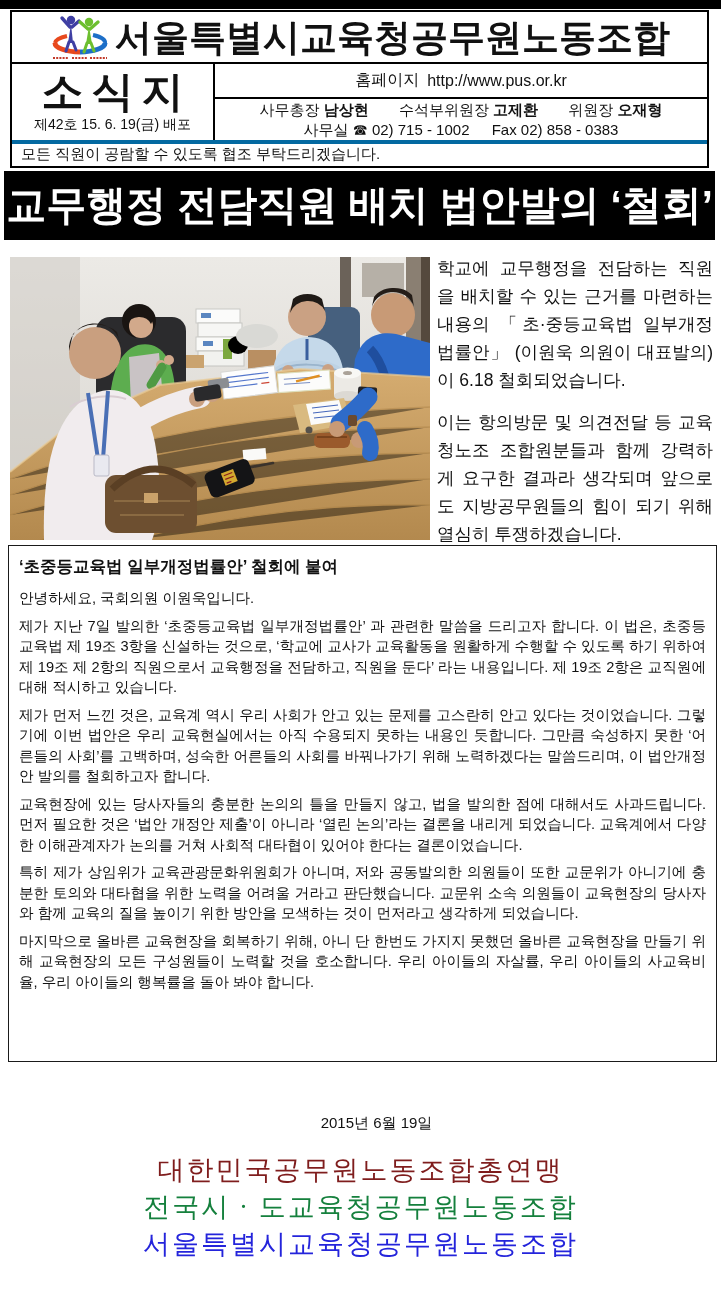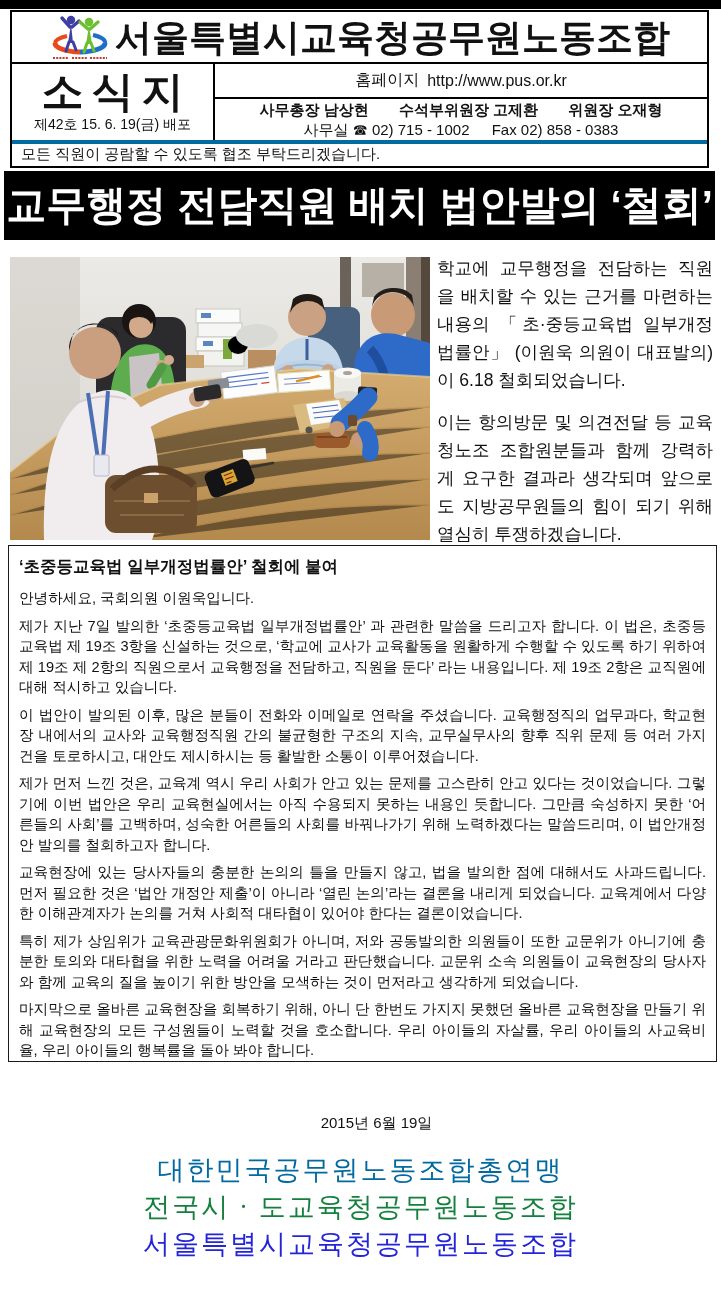--- a/index.html
+++ b/index.html
@@ -19,21 +19,21 @@
   .hb-row2{position:absolute;left:0;top:52px;right:0;height:76px;border-bottom:4px solid #0369a1;display:flex;}
   .cell-left{width:203px;border-right:2px solid #000;box-sizing:border-box;
     display:flex;flex-direction:column;align-items:center;justify-content:center;}
   .news-title{font-size:42px;font-weight:bold;letter-spacing:8px;padding-left:8px;line-height:1.05;}
   .issue-info{font-size:14px;margin-top:2px;white-space:nowrap;}
   .cell-right{flex:1;display:flex;flex-direction:column;}
   .sub-a{height:33px;border-bottom:2px solid #000;display:flex;align-items:center;justify-content:center;
     font-size:16px;gap:8px;}
   .sub-b{flex:1;display:flex;flex-direction:column;align-items:center;justify-content:center;
     font-size:15px;line-height:20px;}
-  .officials span.t{font-weight:bold;text-align:right;}
+  .officials span.t{font-weight:normal;text-align:right;}
   .officials b{font-weight:bold;}
   .officials .gap{display:inline-block;width:26px;}
   .officeline .gap{display:inline-block;width:18px;}
   .hb-row3{position:absolute;left:0;top:130px;right:0;bottom:0;display:flex;align-items:center;
     font-size:15px;padding-left:9px;}
   
   .banner{position:absolute;left:4px;top:171px;width:711px;height:69px;background:#000;
     display:flex;align-items:center;justify-content:center;}
   .banner-text{color:#fff;font-size:40px;font-weight:bold;white-space:nowrap;letter-spacing:0px;
     transform:scaleY(1.02);}
@@ -259,28 +259,27 @@
 
   <div class="article-text">
     <p>학교에 교무행정을 전담하는 직원을 배치할 수 있는 근거를 마련하는 내용의 「초·중등교육법 일부개정법률안」 (이원욱 의원이 대표발의)이 6.18 철회되었습니다.</p>
     <p>이는 항의방문 및 의견전달 등 교육청노조 조합원분들과 함께 강력하게 요구한 결과라 생각되며 앞으로도 지방공무원들의 힘이 되기 위해 열심히 투쟁하겠습니다.</p>
   </div>
 
   <div class="letter-box">
     <div class="letter-title">‘초중등교육법 일부개정법률안’ 철회에 붙여</div>
     <p>안녕하세요, 국회의원 이원욱입니다.</p>
     <p>제가 지난 7일 발의한 ‘초중등교육법 일부개정법률안’ 과 관련한 말씀을 드리고자 합니다. 이 법은, 초중등교육법 제 19조 3항을 신설하는 것으로, ‘학교에 교사가 교육활동을 원활하게 수행할 수 있도록 하기 위하여 제 19조 제 2항의 직원으로서 교육행정을 전담하고, 직원을 둔다’ 라는 내용입니다. 제 19조 2항은 교직원에 대해 적시하고 있습니다.</p>
-    <p>이 법안이 발의된 이후, 많은 분들이 전화와 이메일로 연락을 주셨습니다. 교육행정직의 업무과다, 학교현장 내에서의 교사와 교육행정직원 간의 불균형한 구조의 지속, 교무실무사의 향후 직위 문제 등 여러 가지 건을 토로하시고, 대안도 제시하시는 등 활발한 소통이 이루어졌습니다.</p>
     <p>제가 먼저 느낀 것은, 교육계 역시 우리 사회가 안고 있는 문제를 고스란히 안고 있다는 것이었습니다. 그렇기에 이번 법안은 우리 교육현실에서는 아직 수용되지 못하는 내용인 듯합니다. 그만큼 숙성하지 못한 ‘어른들의 사회’를 고백하며, 성숙한 어른들의 사회를 바꿔나가기 위해 노력하겠다는 말씀드리며, 이 법안개정안 발의를 철회하고자 합니다.</p>
     <p>교육현장에 있는 당사자들의 충분한 논의의 틀을 만들지 않고, 법을 발의한 점에 대해서도 사과드립니다. 먼저 필요한 것은 ‘법안 개정안 제출’이 아니라 ‘열린 논의’라는 결론을 내리게 되었습니다. 교육계에서 다양한 이해관계자가 논의를 거쳐 사회적 대타협이 있어야 한다는 결론이었습니다.</p>
     <p>특히 제가 상임위가 교육관광문화위원회가 아니며, 저와 공동발의한 의원들이 또한 교문위가 아니기에 충분한 토의와 대타협을 위한 노력을 어려울 거라고 판단했습니다. 교문위 소속 의원들이 교육현장의 당사자와 함께 교육의 질을 높이기 위한 방안을 모색하는 것이 먼저라고 생각하게 되었습니다.</p>
     <p>마지막으로 올바른 교육현장을 회복하기 위해, 아니 단 한번도 가지지 못했던 올바른 교육현장을 만들기 위해 교육현장의 모든 구성원들이 노력할 것을 호소합니다. 우리 아이들의 자살률, 우리 아이들의 사교육비율, 우리 아이들의 행복률을 돌아 봐야 합니다.</p>
 
   </div>
 
   <div class="date-line">2015년 6월 19일</div>
   <div class="orgs">
-    <div class="org-line" style="color: #0369a1;">대한민국공무원노동조합총연맹</div>
+    <div class="org-line" style="color: #7f1d1d;">대한민국공무원노동조합총연맹</div>
     <div class="org-line" style="color: #15803d;">전국시 · 도교육청공무원노동조합</div>
     <div class="org-line" style="color: rgb(36, 36, 219);">서울특별시교육청공무원노동조합</div>
   </div>
 
 </div>
 
 </body></html>

